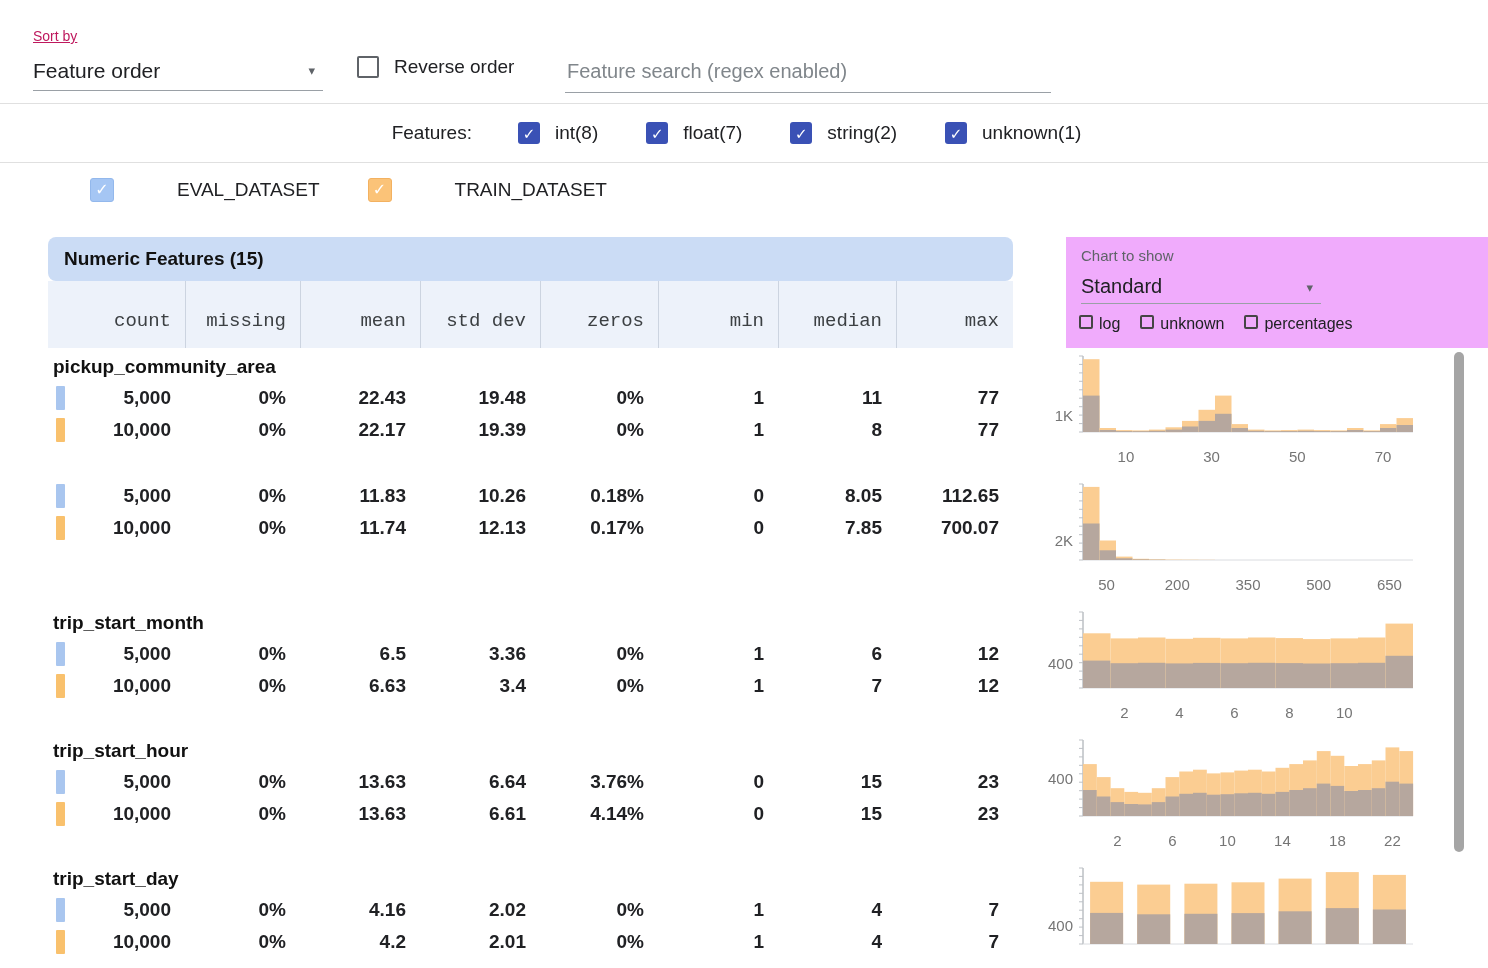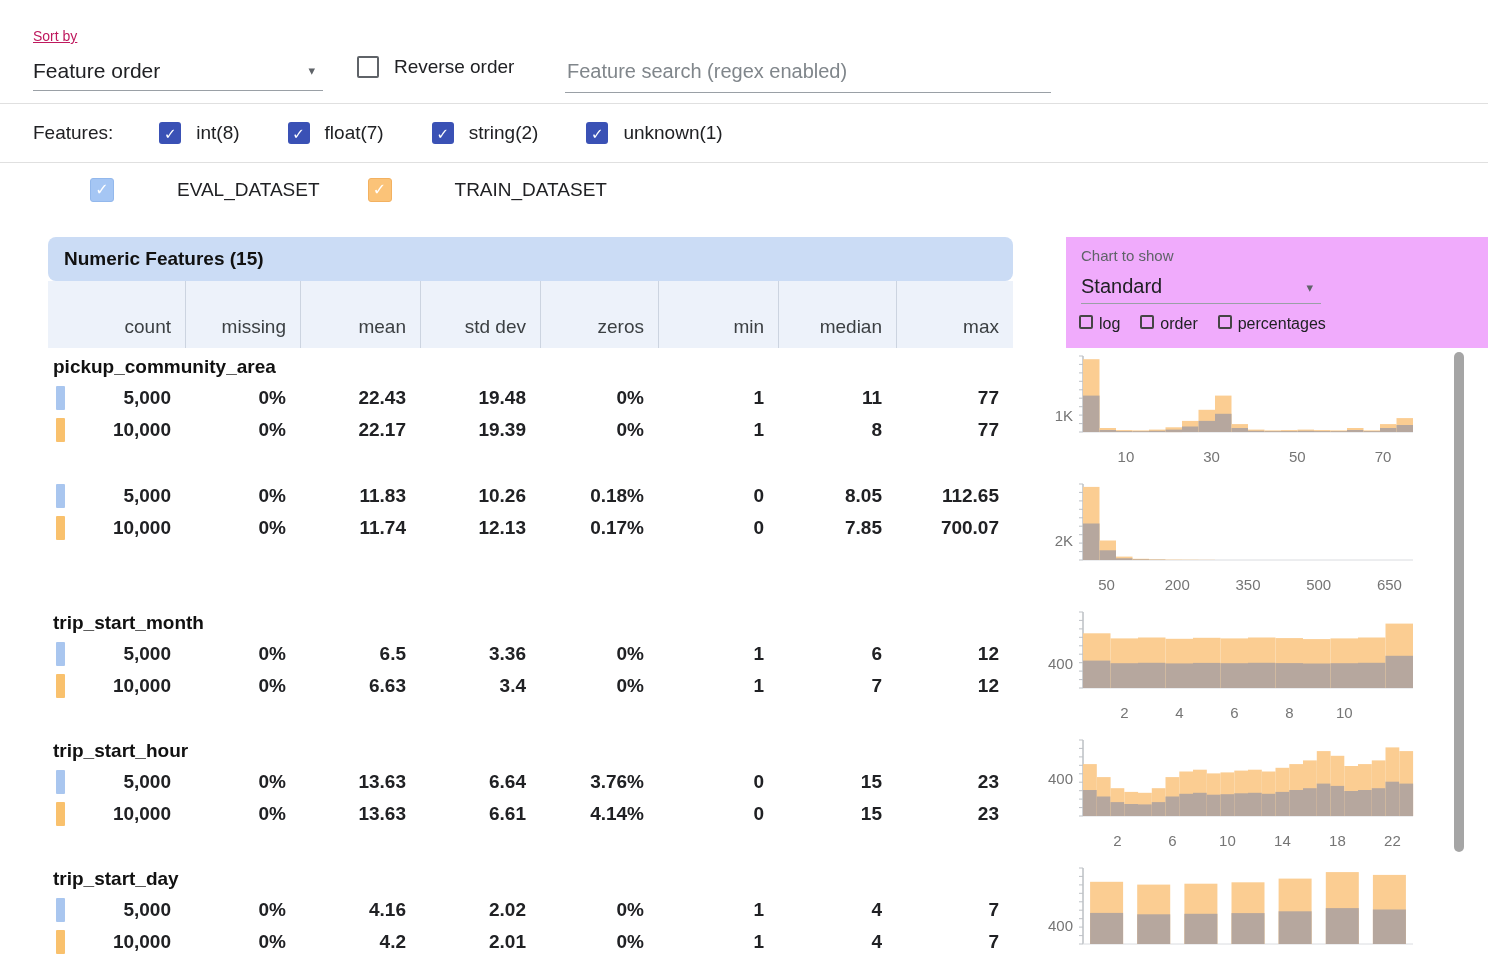--- a/index.html
+++ b/index.html
@@ -15,21 +15,21 @@
   .dd-arrow{position:absolute;right:8px;top:0;line-height:38px;font-size:13px;color:#5f6368;}
   .reverse-wrap{position:absolute;left:357px;top:56px;display:flex;align-items:center;gap:15px;cursor:pointer;}
   .cb-empty{width:22px;height:22px;border:2px solid #5f6368;border-radius:2px;box-sizing:border-box;background:#fff;}
   .reverse-label{font-size:19px;color:#202124;}
   .search{position:absolute;left:565px;top:50px;width:482px;height:40px;border:none;outline:none;
           border-bottom:1px solid #9aa0a6;font-size:20px;font-family:inherit;color:#202124;background:transparent;}
   .search::placeholder{color:#80868b;}
 
   
   .features-row{position:absolute;top:104px;left:0;right:0;height:59px;border-bottom:1px solid #e0e0e0;
-                display:flex;align-items:center;padding-left:33px;box-sizing:border-box;background:#fff;}
+                display:flex;align-items:center;padding-left:33px;box-sizing:border-box;background:#fff;justify-content:center;}
   .features-label{font-size:19px;color:#202124;margin-right:46px;}
   .ftype{display:flex;align-items:center;gap:15px;margin-right:48px;cursor:pointer;}
   .ftype span:last-child{font-size:19px;color:#202124;}
   .cb-indigo{width:22px;height:22px;border-radius:3px;background:var(--filter-cb,#3a51b5);
              display:flex;align-items:center;justify-content:center;}
   .cb-indigo i, .cb-dset i{font-style:normal;color:#fff;font-size:15px;font-weight:bold;line-height:1;}
 
   
   .datasets-row{position:absolute;top:166px;left:0;height:48px;display:flex;align-items:center;
                 padding-left:90px;gap:48px;}
@@ -46,22 +46,22 @@
   .chart-panel{position:absolute;left:1066px;top:237px;width:475px;height:111px;background:#f0abfc;box-sizing:border-box;}
   .cp-label{position:absolute;left:15px;top:10px;font-size:15px;color:#5f6368;}
   .cp-select{position:absolute;left:15px;top:32px;width:240px;height:34px;border-bottom:1px solid #9aa0a6;cursor:pointer;}
   .cp-select > span:first-child{font-size:20px;line-height:34px;color:#202124;}
   .cp-options{position:absolute;left:13px;top:78px;display:flex;align-items:center;gap:20px;}
   .cp-options label{display:flex;align-items:flex-start;gap:6px;font-size:16px;color:#202124;cursor:pointer;}
   .cb-sm{width:14px;height:14px;border:2px solid #454545;border-radius:2px;box-sizing:border-box;background:transparent;}
 
   .col-headers{position:absolute;left:48px;top:281px;width:965px;height:67px;background:#edf2fa;
                display:grid;grid-template-columns:137px 115px 120px 120px 118px 120px 118px 117px;}
-  .col-h{display:flex;align-items:flex-end;justify-content:flex-end;padding:0 14px 10px 0;
-         box-sizing:border-box;font-size:19px;color:#3c4043;border-left:1px solid #ccd4e0;}
+  .col-h{display:flex;align-items:flex-end;justify-content:flex-end;padding:0 14px 16px 0;
+         box-sizing:border-box;font-size:19px;color:#3c4043;border-left:1px solid #ccd4e0;font-family:Liberation Mono, monospace;}
   .col-h:first-child{border-left:none;}
 
   
   .rows{position:absolute;left:48px;top:348px;width:965px;}
   .f-block{height:128px;box-sizing:border-box;padding-top:4px;}
   .f-name{height:30px;line-height:30px;padding-left:5px;font-size:19px;font-weight:bold;color:#111;}
   .f-row{position:relative;height:32px;display:grid;grid-template-columns:137px 115px 120px 120px 118px 120px 118px 117px;}
   .swatch{position:absolute;left:8px;top:4px;width:9px;height:24px;border-radius:1px;}
   .cell{font-size:19px;font-weight:700;color:#202124;text-align:right;line-height:32px;padding-right:14px;box-sizing:border-box;}
 
@@ -141,21 +141,21 @@
       <span>Standard</span>
       <span class="dd-arrow">▾</span>
     </div>
     <div class="cp-options">
       <label>
         <span class="cb-sm"></span>
         <span>log</span>
       </label>
       <label>
         <span class="cb-sm"></span>
-        <span>order</span>
+        <span>unknown</span>
       </label>
       <label>
         <span class="cb-sm"></span>
         <span>percentages</span>
       </label>
     </div>
   </div>
 
   <div class="col-headers" id="col-headers">
       <div class="col-h">count</div>

